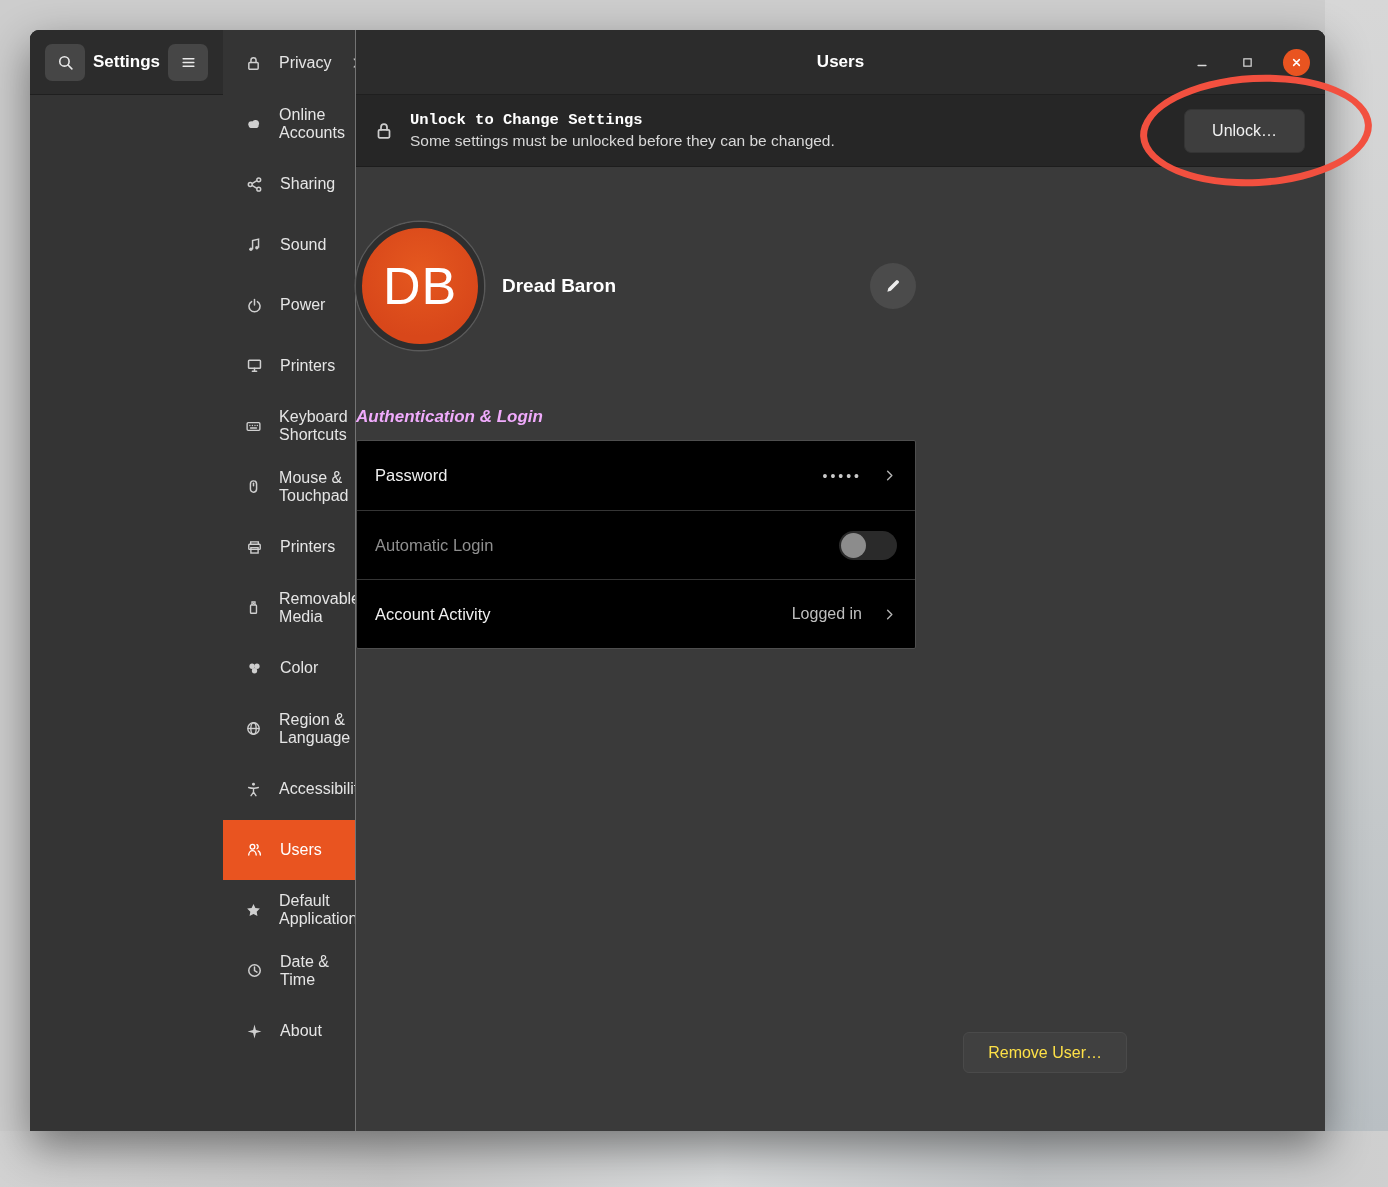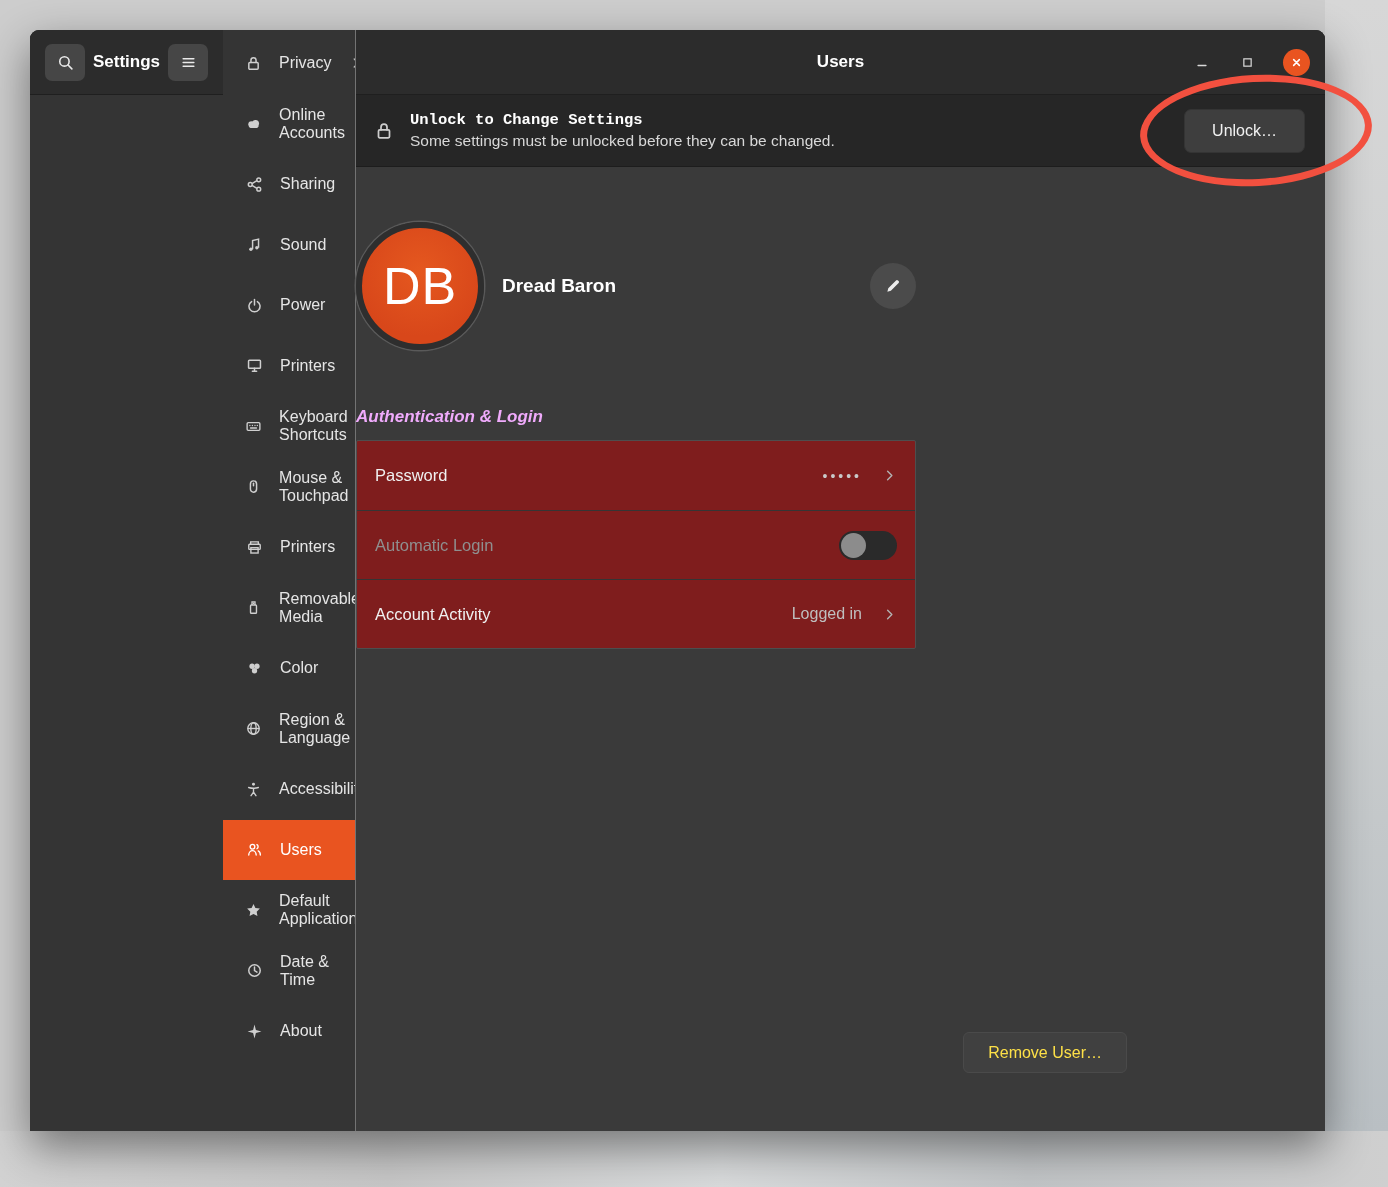--- a/index.html
+++ b/index.html
@@ -66,21 +66,21 @@
   .user-row { display:flex; align-items:center; }
   .avatar { width:128px; height:128px; border-radius:50%; flex:none;
     background: radial-gradient(circle at 50% 38%, #e5581f 0%, #d8471a 70%);
     border:6px solid #2e2e2e; box-shadow:0 0 0 1.5px #5a5a5a;
     display:flex; align-items:center; justify-content:center;
     color:#ffffff; font-size:52px; letter-spacing:1px; }
   .user-name { margin-left:18px; color:#ffffff; font-weight:bold; font-size:19px; }
   .edit-btn { margin-left:auto; width:46px; height:46px; border-radius:50%; background:#4b4b4b;
     color:#ededed; display:flex; align-items:center; justify-content:center; cursor:pointer; }
   .auth-heading { margin-top:57px; color:#f0abfc; font-weight:bold; font-size:17px;font-style:italic; }
-  .card { margin-top:13px; border:1px solid #4e4e4e; border-radius:2px; background:#7f1d1d; }
+  .card { margin-top:13px; border:1px solid #4e4e4e; border-radius:2px; background:#000000; }
   .row { height:69px; display:flex; align-items:center; padding:0 18px; gap:10px; cursor:pointer; }
   .row + .row { border-top:1px solid #353535; }
   .row .rlbl { flex:1; color:#f0f0f0; font-size:16.5px; }
   .row.disabled .rlbl { color:#8f8f8f; }
   .row .rval { color:#bfbfbf; font-size:16px; margin-right:10px; }
   .row .dots { color:#c9c9c9; font-size:14px; letter-spacing:3px; margin-right:10px; }
   .row .chev { color:#b2b2b2; display:flex; }
   .toggle { width:58px; height:29px; border-radius:15px; background:#2a2a2a; position:relative; flex:none; }
   .toggle .knob { position:absolute; left:2px; top:2px; width:25px; height:25px; border-radius:50%; background:#8c8c8c; }
   .remove-btn { position:absolute; top:865px; right:198px; height:41px; padding:0 24px;

